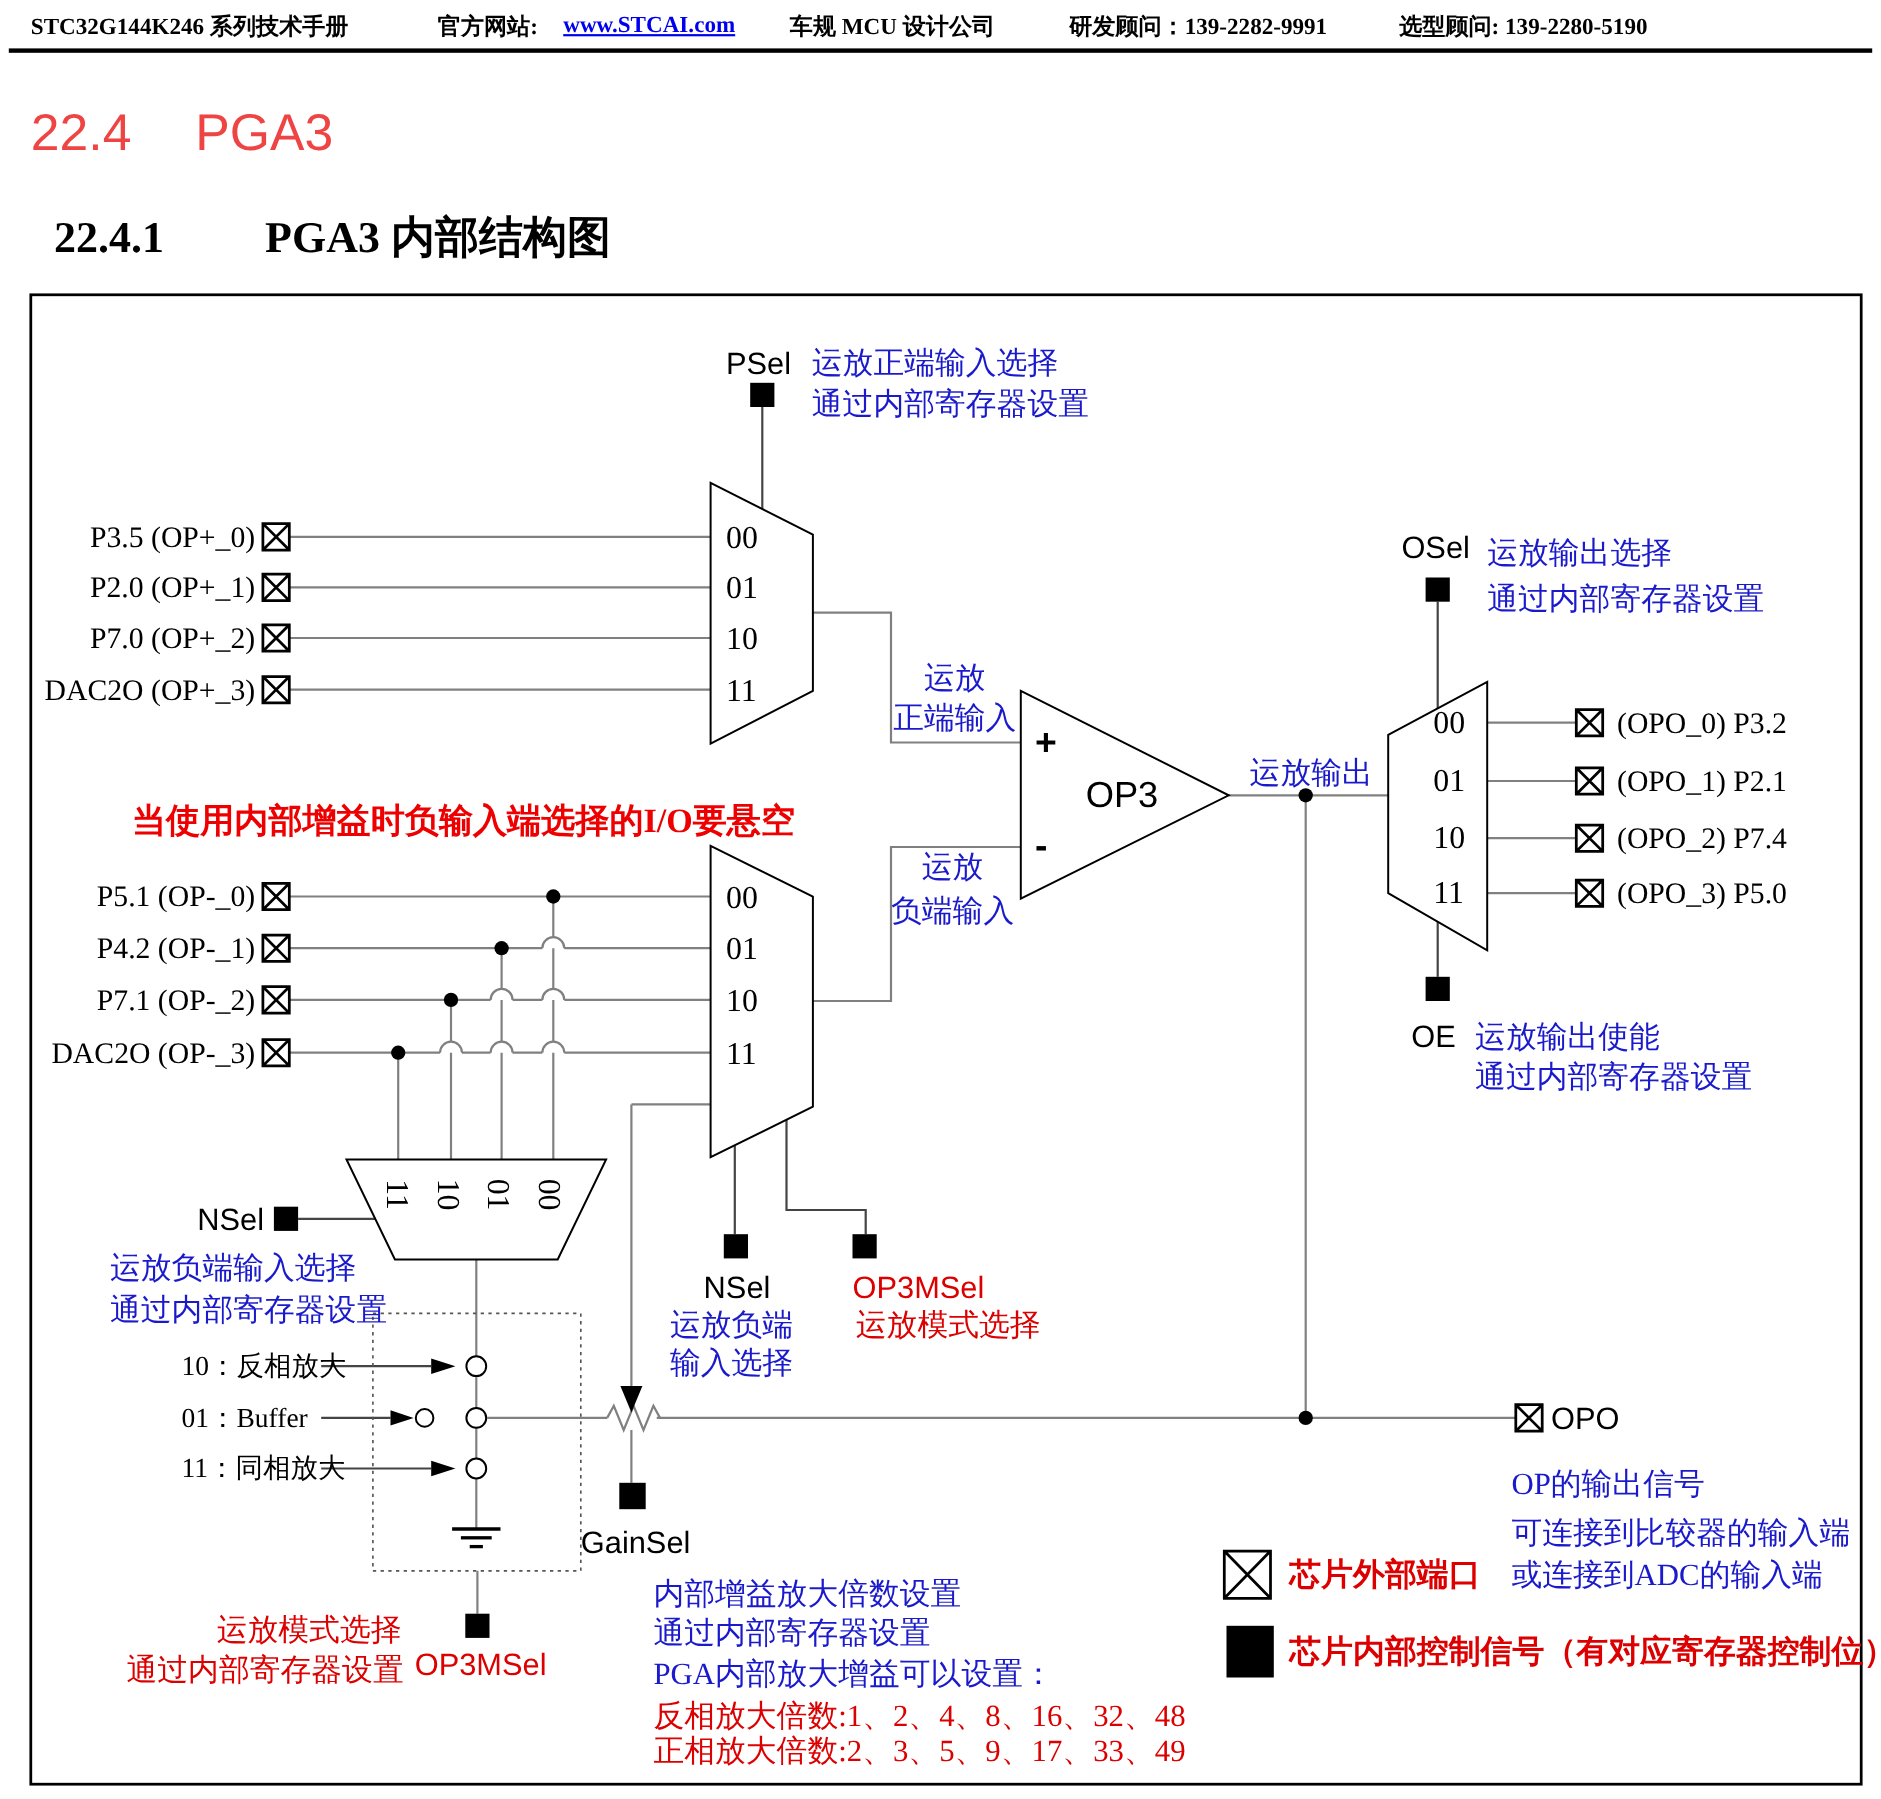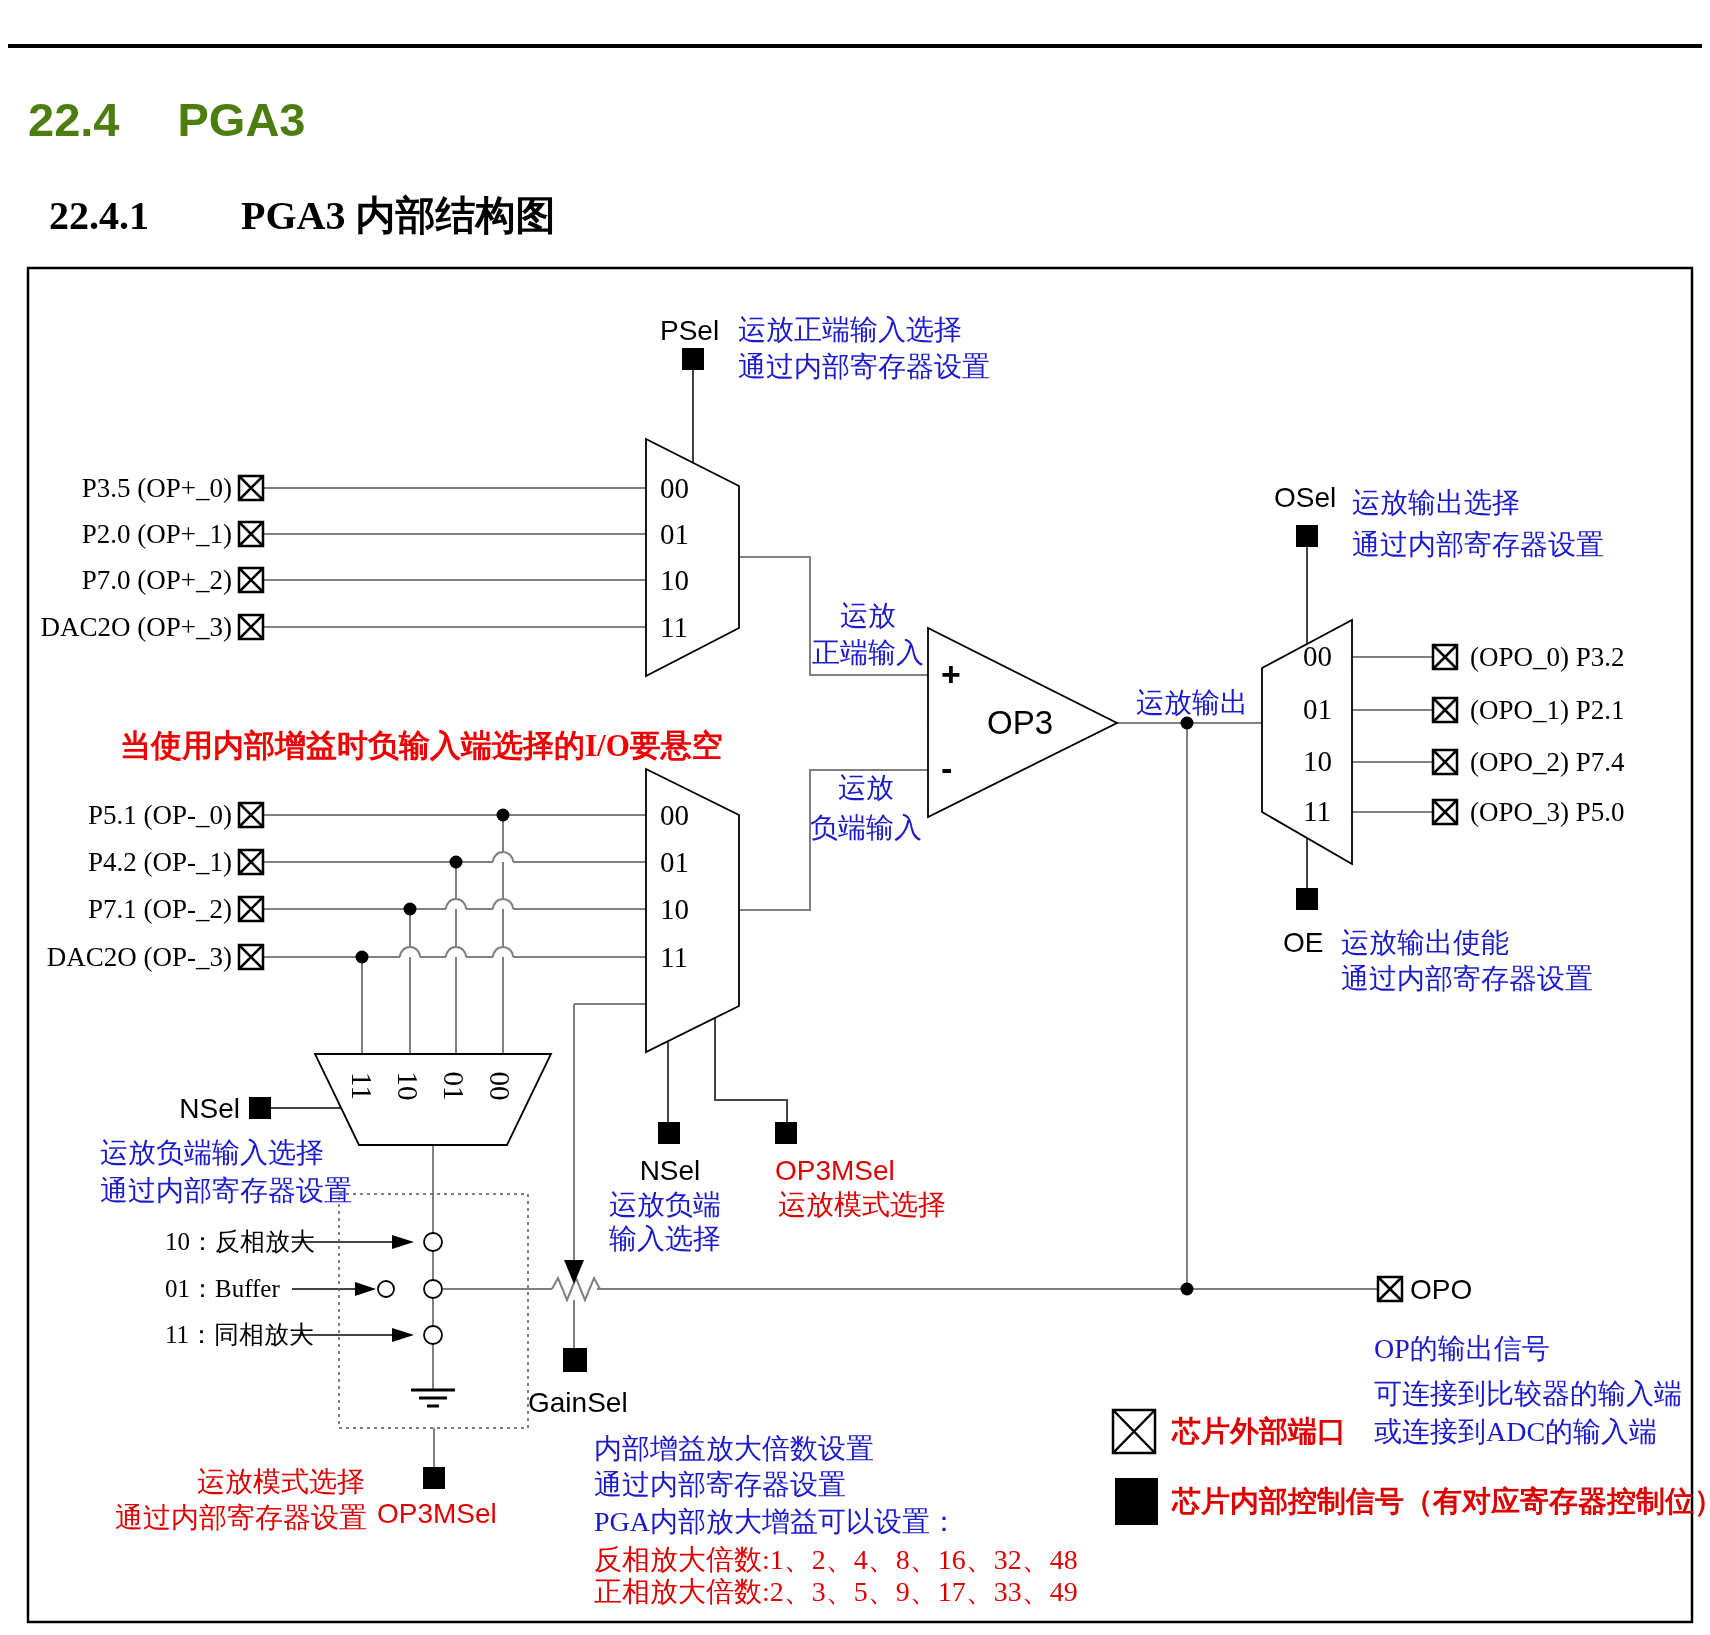--- a/index.html
+++ b/index.html
@@ -4,21 +4,21 @@
 <style>
   html,body{margin:0;padding:0;background:#fff;}
   #page{position:relative;width:1710px;height:1635px;background:#fff;overflow:hidden;
         font-family:"Liberation Serif",serif;}
   .hdr{position:absolute;top:10px;left:0;width:1710px;height:34px;font-size:21px;font-weight:bold;
        font-family:"Liberation Serif",serif;white-space:nowrap;}
   .hdr span{position:absolute;top:0;}
   .hdr .link{color:#0000ee;text-decoration:underline;}
   .rule{position:absolute;top:44px;left:8px;width:1694px;height:4px;background:#000;}
   .h1{position:absolute;top:92px;left:28px;font-family:"Liberation Sans",sans-serif;
-      font-size:47px;font-weight:bold;color:#4d7c0f;}
+      font-size:47px;font-weight:normal;color:#ef4444;}
   .h1 .gap{display:inline-block;width:58px;}
   .h2{position:absolute;top:188px;left:28px;font-family:"Liberation Serif",serif;
       font-size:40px;font-weight:bold;color:#000;margin-left:21px;}
   .h2 .gap{display:inline-block;width:92px;}
   svg text{font-family:"Liberation Serif",serif;}
   .t-port{font-size:27px;fill:#000;}
   .t-sel{font-size:29px;fill:#000;}
   .t-cnb{font-size:28px;fill:#1a1acc;}
   .t-cnr{font-size:28px;fill:#dd0000;}
   .t-sans{font-family:"Liberation Sans",sans-serif;font-size:28px;fill:#000;}
@@ -35,20 +35,28 @@
   .port{stroke:#000;stroke-width:2.5;fill:#fff;}
   .dot{fill:#000;stroke:none;}
   .dash{stroke:#555;stroke-width:1.5;fill:none;stroke-dasharray:3,4;}
   .gnd{stroke:#000;stroke-width:3;fill:none;}
 </style>
 </head>
 <body>
 
 <div id="page">
 
+  <div class="hdr">
+    <span style="left:28px">STC32G144K246 系列技术手册</span>
+    <span style="left:398px">官方网站: </span>
+    <span style="left:512px" class="link">www.STCAI.com</span>
+    <span style="left:718px">车规 MCU 设计公司</span>
+    <span style="left:972px">研发顾问：139-2282-9991</span>
+    <span style="left:1272px">选型顾问: 139-2280-5190</span>
+  </div>
   <div class="rule"></div>
 
   <div class="h1">
     <span>22.4</span><span class="gap"></span><span>PGA3</span>
   </div>
   <div class="h2">
     <span>22.4.1</span><span class="gap"></span><span>PGA3 内部结构图</span>
   </div>
 
   <svg width="1710" height="1635" viewBox="0 0 1710 1635" style="position:absolute;top:0;left:0">

